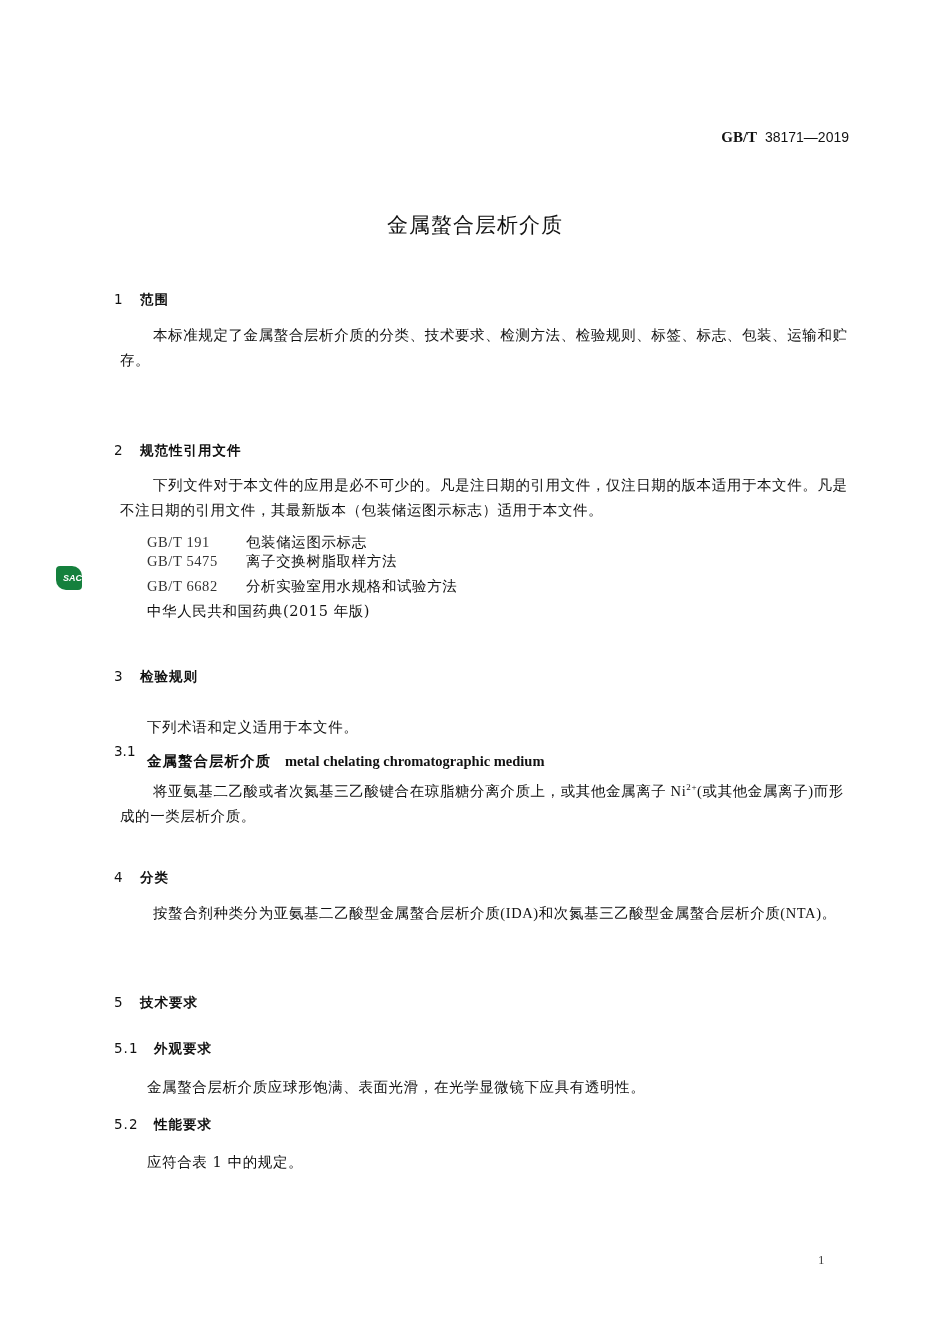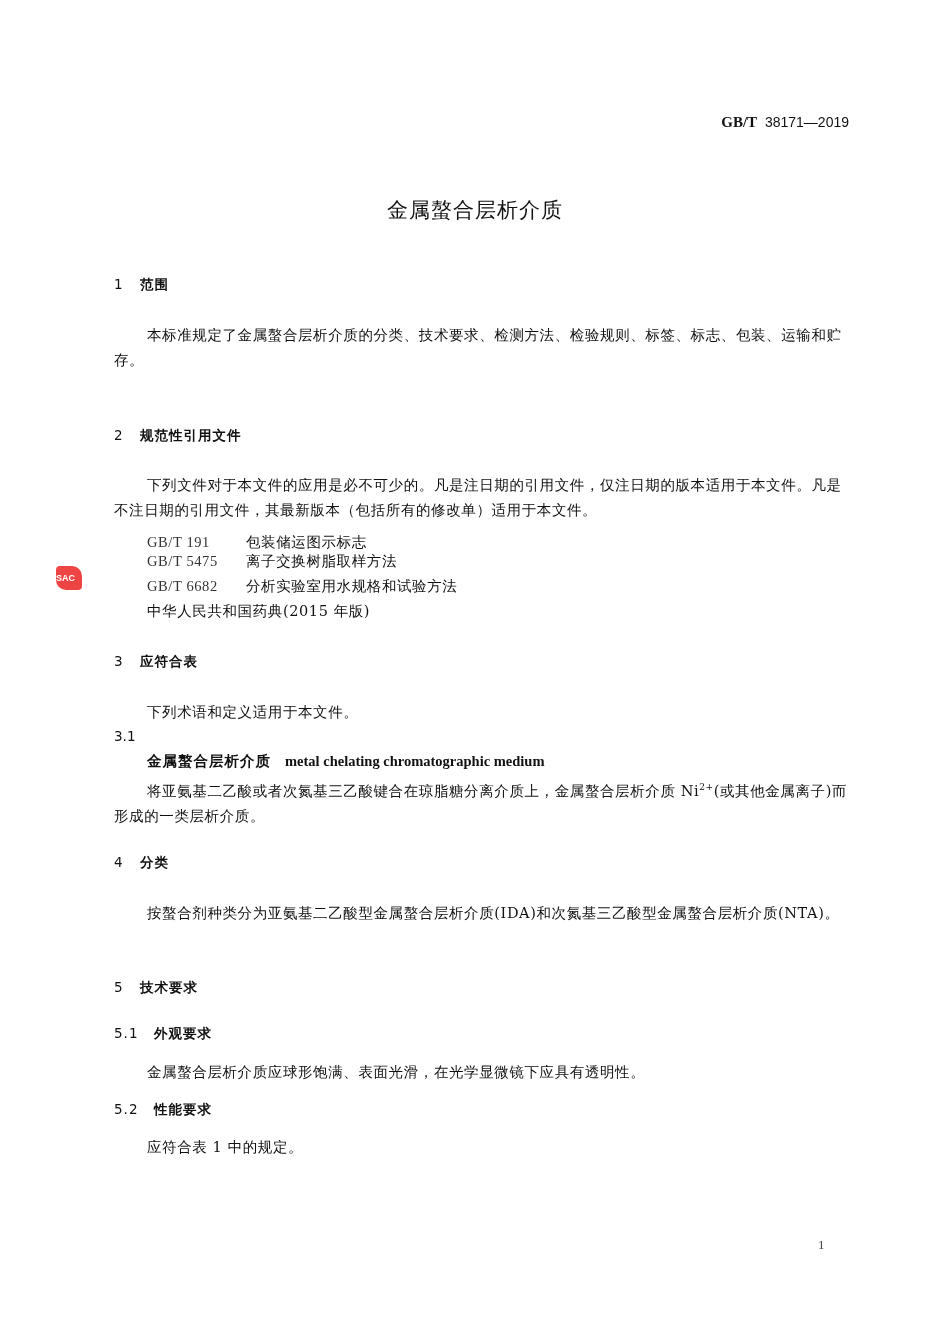--- a/index.html
+++ b/index.html
@@ -1,33 +1,33 @@
 <!DOCTYPE html>
 <html><head>
   <meta charset="utf-8">
   <style>
     html, body { margin: 0; padding: 0; background: #ffffff; }
     body { width: 950px; height: 1344px; position: relative; overflow: hidden; color: #111; font-family: "DejaVu Serif", "Liberation Serif", serif; }
-    .abs { position: absolute; white-space: nowrap; }
+    .abs { position: absolute; white-space: nowrap; margin-top: 15px; }
     .std-no { left: 0; right: 101px; top: 114px; text-align: right; font-size: 14px; font-family: "Liberation Sans", sans-serif; }
     .std-no .prefix { font-weight: bold; font-family: "Liberation Serif", serif; font-size: 15px; }
     .title { left: 0; right: 0; top: 196px; text-align: center; font-size: 21px; font-family: "DejaVu Sans", sans-serif; letter-spacing: 1px; }
     .h1 { font-family: "DejaVu Sans", sans-serif; font-size: 13.5px; font-weight: bold; letter-spacing: 1px; }
     .h1 .num { display: inline-block; width: 26px; font-weight: normal; }
     .h2 .num { display: inline-block; width: 40px; font-weight: normal; }
     .para { font-size: 14.5px; line-height: 25px; letter-spacing: 0.6px; }
-    .block { position: absolute; left: 114px; width: 736px; }
+    .block { position: absolute; left: 120px; width: 736px; font-family: Liberation Serif, serif; }
     .indent { text-indent: 33px; }
     .ref { position: absolute; left: 147px; font-size: 14.5px; letter-spacing: 0.6px; white-space: nowrap; }
     .ref .code { display: inline-block; width: 99px; font-family: "Liberation Serif", serif; color: #333; }
     .term { position: absolute; left: 147px; font-size: 14.5px; font-weight: bold; white-space: nowrap; }
     .term .zh { font-family: "DejaVu Sans", sans-serif; letter-spacing: 1px; }
     .term .en { font-family: "Liberation Serif", serif; margin-left: 14px; }
     sup { font-size: 9px; }
-    .watermark { position: absolute; left: 56px; top: 566px; width: 26px; height: 24px; background: #ef4444; border-radius: 4px 10px 4px 10px; color: #fff; font-family: "Liberation Sans", sans-serif; font-weight: bold; font-size: 9px; line-height: 24px; text-align: left; }
+    .watermark { position: absolute; left: 56px; top: 566px; width: 26px; height: 24px; background: #15803d; border-radius: 4px 10px 4px 10px; color: #fff; font-family: "Liberation Sans", sans-serif; font-style: italic; font-weight: bold; font-size: 9px; line-height: 24px; text-align: right; }
     .page-num { left: 818px; top: 1237px; font-size: 13px; font-family: "Liberation Serif", serif; color: #444; }
   </style>
 </head>
 <body>
 
 <div class="abs std-no">
   <span class="prefix">GB/T</span>&nbsp;
   <span>38171—2019</span>
 </div>
 
@@ -37,47 +37,47 @@
   <span class="num">1</span><span>范围</span>
 </div>
 <div class="block para" style="top:323px;">
   <div class="indent">本标准规定了金属螯合层析介质的分类、技术要求、检测方法、检验规则、标签、标志、包装、运输和贮存。</div>
 </div>
 
 <div class="abs h1" style="left:114px; top:427px;">
   <span class="num">2</span><span>规范性引用文件</span>
 </div>
 <div class="block para" style="top:473px;">
-  <div class="indent">下列文件对于本文件的应用是必不可少的。凡是注日期的引用文件，仅注日期的版本适用于本文件。凡是不注日期的引用文件，其最新版本（包括所有的修改单）适用于本文件。</div>
+  <div class="indent">下列文件对于本文件的应用是必不可少的。凡是注日期的引用文件，仅注日期的版本适用于本文件。凡是不注日期的引用文件，其最新版本（包装储运图示标志）适用于本文件。</div>
 </div>
 <div class="ref" style="top:533px;">
   <span class="code">GB/T 191</span><span>包装储运图示标志</span>
 </div>
 <div class="ref" style="top:552px;">
   <span class="code">GB/T 5475</span><span>离子交换树脂取样方法</span>
 </div>
 <div class="ref" style="top:577px;">
   <span class="code">GB/T 6682</span><span>分析实验室用水规格和试验方法</span>
 </div>
 <div class="ref" style="top:602px;">
   <span>中华人民共和国药典(2015 年版)</span>
 </div>
 
 <div class="watermark">SAC</div>
 
 <div class="abs h1" style="left:114px; top:653px;">
-  <span class="num">3</span><span>应符合表</span>
+  <span class="num">3</span><span>检验规则</span>
 </div>
 <div class="abs para" style="left:147px; top:700px;text-align:center;">下列术语和定义适用于本文件。</div>
 <div class="abs" style="left:114px; top:728px; font-family:'DejaVu Sans', sans-serif; font-size:13.5px;">3.1</div>
 <div class="term" style="top:752px;">
   <span class="zh">金属螯合层析介质</span><span class="en">metal chelating chromatographic medium</span>
 </div>
 <div class="block para" style="top:775px;">
-  <div class="indent"><span>将亚氨基二乙酸或者次氮基三乙酸键合在琼脂糖分离介质上，金属螯合层析介质 Ni</span><sup>2+</sup><span>(或其他金属离子)而形成的一类层析介质。</span></div>
+  <div class="indent"><span>将亚氨基二乙酸或者次氮基三乙酸键合在琼脂糖分离介质上，或其他金属离子 Ni</span><sup>2+</sup><span>(或其他金属离子)而形成的一类层析介质。</span></div>
 </div>
 
 <div class="abs h1" style="left:114px; top:854px;">
   <span class="num">4</span><span>分类</span>
 </div>
 <div class="block para" style="top:901px;">
   <div class="indent">按螯合剂种类分为亚氨基二乙酸型金属螯合层析介质(IDA)和次氮基三乙酸型金属螯合层析介质(NTA)。</div>
 </div>
 
 <div class="abs h1" style="left:114px; top:979px;">

